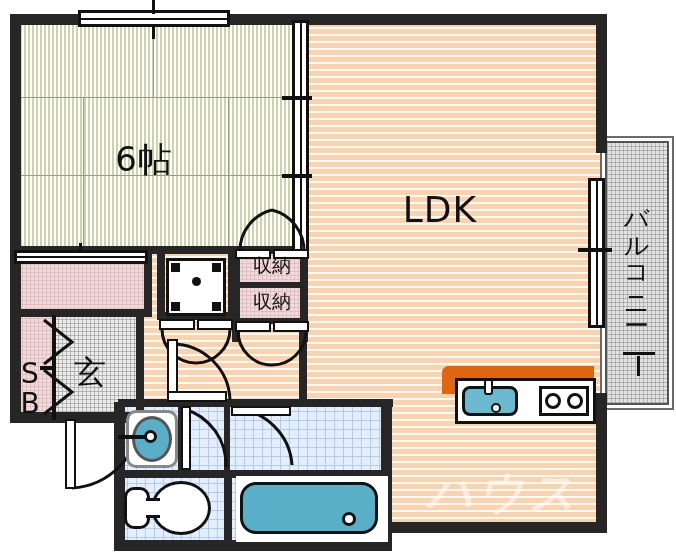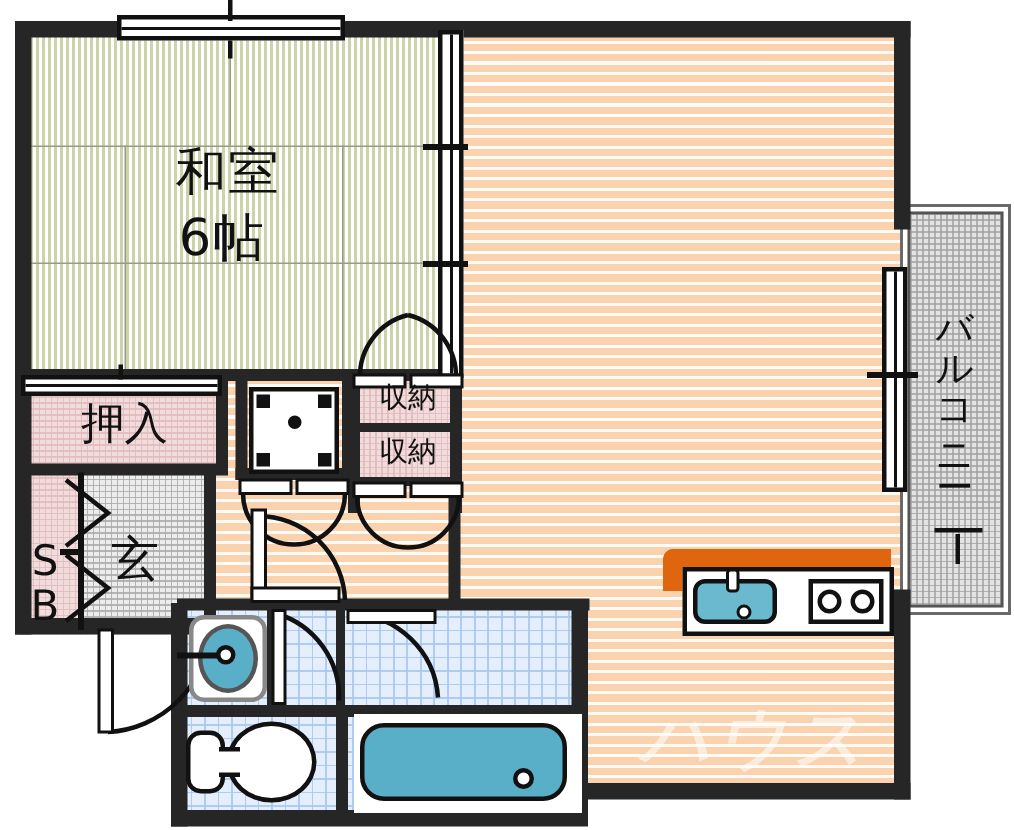--- a/index.html
+++ b/index.html
@@ -251,27 +251,26 @@
   <div class="abs" style="left:144px;top:430px;width:13px;height:13px;border-radius:50%;background:#fff;border:3px solid #111;"></div>
 
   <div class="abs" style="left:124px;top:487px;width:26px;height:42px;background:#fff;border:3px solid #111;border-radius:10px;"></div>
   <div class="abs" style="left:151px;top:481px;width:60px;height:54px;background:#fff;border:3px solid #111;border-radius:50%;"></div>
   <div class="abs" style="left:146px;top:498px;width:14px;height:20px;background:#fff;border-top:3px solid #111;border-bottom:3px solid #111;"></div>
 
   <div class="abs" style="left:236px;top:476px;width:152px;height:66px;background:#fff;"></div>
   <div class="abs" style="left:240px;top:482px;width:138px;height:52px;background:#5aafc8;border:3px solid #111;border-radius:16px;"></div>
   <div class="abs" style="left:342px;top:512px;width:14px;height:14px;border-radius:50%;background:#fff;border:3px solid #111;"></div>
 
-  <div class="lbl lbl-wa" style="left:112px;top:98px;width:80px;">和室</div>
-  <div class="lbl lbl-jou" style="left:108px;top:142px;width:80px;">6帖</div>
-
+  <div class="lbl lbl-jou" style="left:96px;top:142px;width:96px;">6帖</div>
+
+  <div class="lbl lbl-ldk" style="left:390px;top:192px;width:100px;">LDK</div>
 
   <div class="lbl lbl-vert" style="left:624px;top:190px;">バルコニー</div>
 
-  <div class="lbl lbl-sm" style="left:36px;top:268px;width:94px;font-size:29px;">押入</div>
 
   <div class="lbl lbl-sb" style="left:16px;top:358px;width:28px;">S</div>
   <div class="lbl lbl-sb" style="left:16px;top:388px;width:28px;">B</div>
 
   <div class="lbl" style="left:70px;top:356px;width:40px;font-size:32px;">玄</div>
 
   <div class="lbl lbl-xs" style="left:240px;top:256px;width:64px;">収納</div>
   <div class="lbl lbl-xs" style="left:240px;top:292px;width:64px;">収納</div>
 
 </div>

